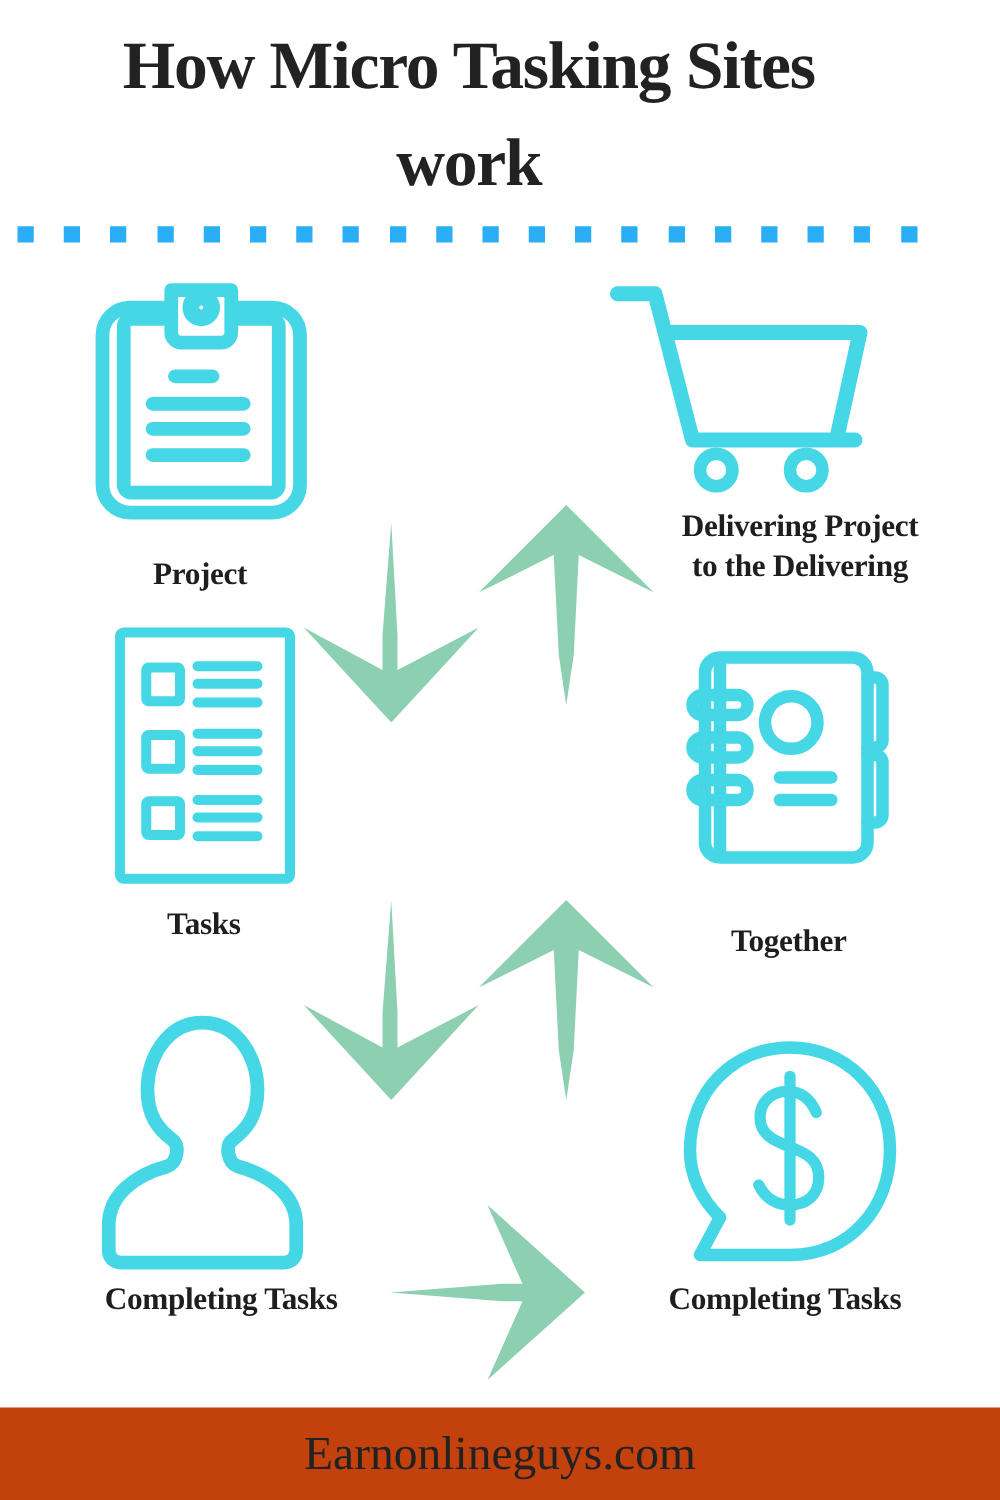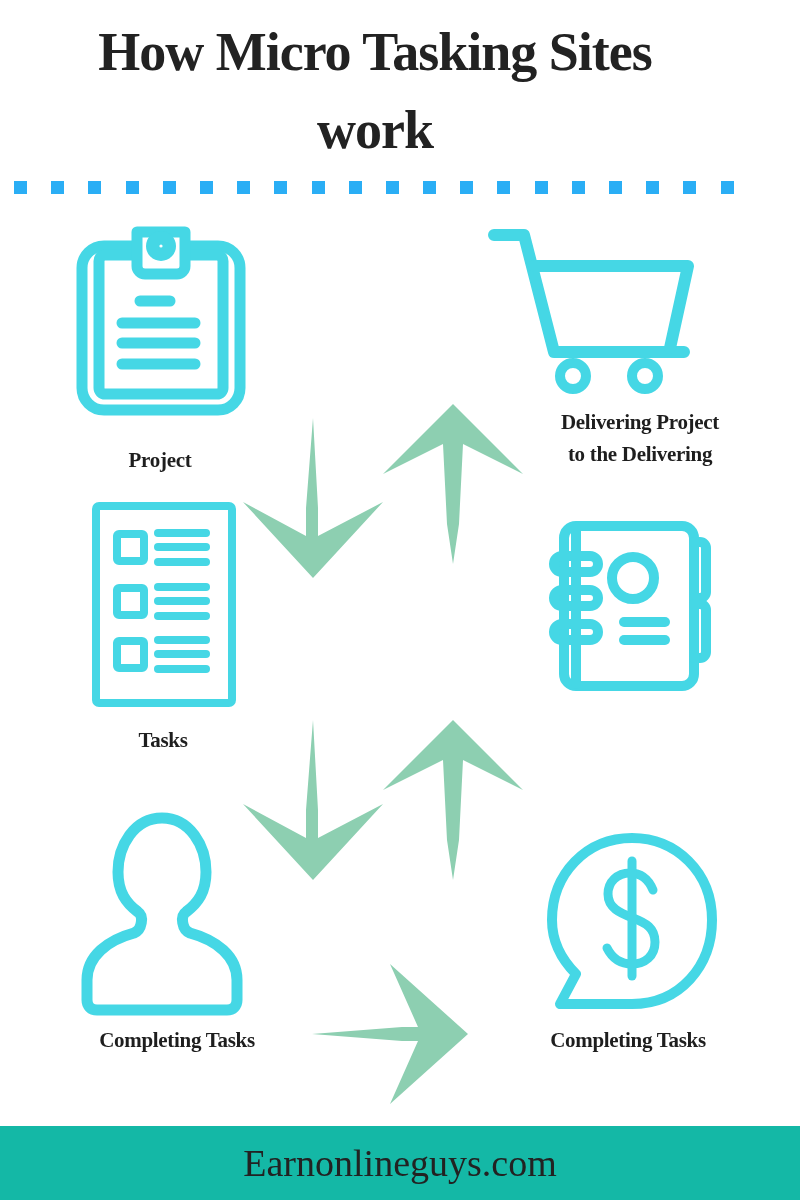--- a/index.html
+++ b/index.html
@@ -3,21 +3,21 @@
 <meta charset="utf-8">
 <style>
   html, body { margin:0; padding:0; }
   body { width:800px; height:1200px; background:#ffffff; position:relative; overflow:hidden; font-family:"DejaVu Serif", serif; }
   .title { position:absolute; left:0; width:800px; text-align:center; font-family:"Liberation Serif", serif; font-weight:bold; color:#222222; font-size:54px; line-height:60px; letter-spacing:-1px; }
   .title.l1 { top:22px; left:-25px; }
   .title.l2 { top:100px; left:-25px; }
   .dots { position:absolute; top:181px; left:14px; width:786px; height:14px; display:flex; gap:0; }
   .dots span { display:block; width:13px; height:13px; margin-right:24.2px; }
   .icon { position:absolute; }
-  .label { position:absolute; font-family:"Liberation Serif", serif; font-weight:bold; color:#1e1e1e; font-size:21px; line-height:32px; text-align:center; letter-spacing:-0.3px; }
+  .label { position:absolute; font-family:"Liberation Serif", serif; font-weight:bold; color:#1e1e1e; font-size:25px; line-height:32px; text-align:center; letter-spacing:-0.3px; }
   .arrow { position:absolute; }
   .footer { position:absolute; left:0; top:1126px; width:800px; height:74px; display:flex; align-items:center; justify-content:center; }
   .footer span { font-family:"Liberation Serif", serif; font-size:38px; color:#222222; }
 </style>
 </head>
 <body>
 
 <div class="title l1">How Micro Tasking Sites</div>
 <div class="title l2">work</div>
 
@@ -108,20 +108,21 @@
     <path d="M154 92 H160 a6 6 0 0 1 6 6 V140 a6 6 0 0 1 -6 6 H154"></path>
     <circle cx="93" cy="66" r="21"></circle>
     <line x1="84" y1="110" x2="125" y2="110"></line>
     <line x1="84" y1="128" x2="125" y2="128"></line>
     <path d="M36 44 H22 a8 8 0 0 0 0 16 H50 a8 8 0 0 0 0 -16 Z"></path>
     <path d="M36 78 H22 a8 8 0 0 0 0 16 H50 a8 8 0 0 0 0 -16 Z"></path>
     <path d="M36 112 H22 a8 8 0 0 0 0 16 H50 a8 8 0 0 0 0 -16 Z"></path>
   </g>
 </svg>
 <div class="label" style="left:498px;top:738px;width:266px;">
+  <div>Together</div>
 </div>
 
 <svg class="icon" style="left:488px;top:226px;" width="220" height="170" viewBox="0 0 220 170">
   <g fill="none" stroke="#45d7e5" stroke-width="12" stroke-linecap="round" stroke-linejoin="round">
     <path d="M6 9 H36 L66 126 H196"></path>
     <path d="M46 40 H200 L182 122"></path>
   </g>
   <g fill="none" stroke="#45d7e5" stroke-width="10">
     <circle cx="85" cy="150" r="13"></circle>
     <circle cx="157" cy="150" r="13"></circle>
@@ -141,15 +142,15 @@
 <svg class="arrow" style="left:243px;top:720px;" width="140" height="160" viewBox="0 0 140 160">
   <path d="M70 0 L75 90 L75 118 L140 84 L70 160 L0 84 L63 118 L63 90 Z" fill="#8dcfb1"></path>
 </svg>
 <svg class="arrow" style="left:383px;top:720px;" width="140" height="160" viewBox="0 0 140 160">
   <path d="M70 0 L140 70 L80 40 L76 120 L70 160 L64 120 L60 40 L0 70 Z" fill="#8dcfb1"></path>
 </svg>
 <svg class="arrow" style="left:312px;top:964px;" width="160" height="140" viewBox="0 0 160 140">
   <path d="M0 70 L90 63 L106 63 L78 0 L156 70 L78 140 L106 77 L90 77 Z" fill="#8dcfb1"></path>
 </svg>
 
-<div class="footer" style="background:#14b8a6;">
+<div class="footer" style="background:#c2410c;">
   <span>Earnonlineguys.com</span>
 </div>
 
 </body></html>

